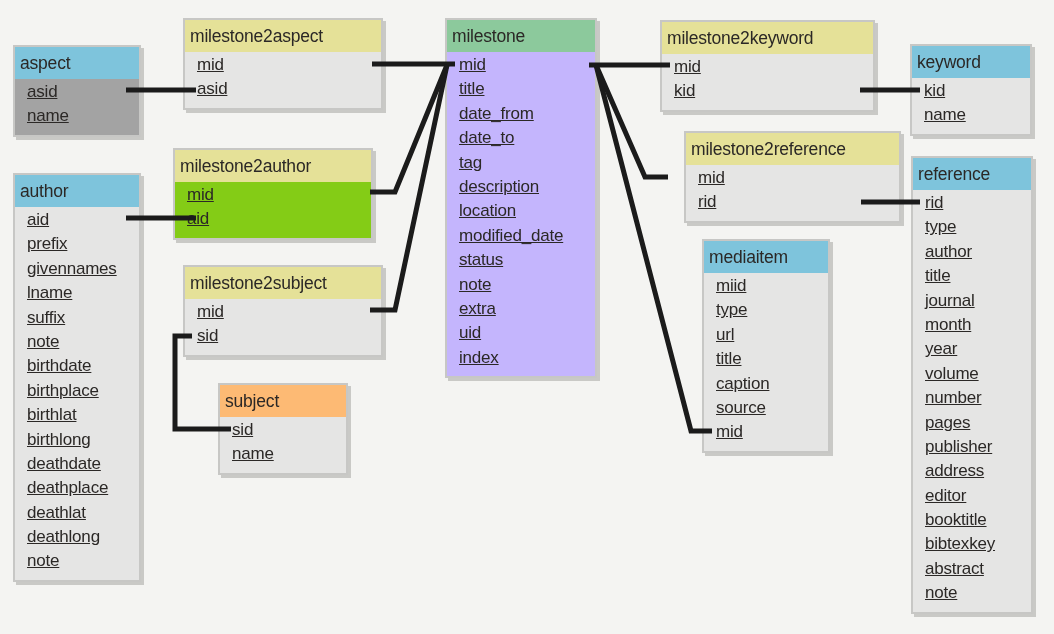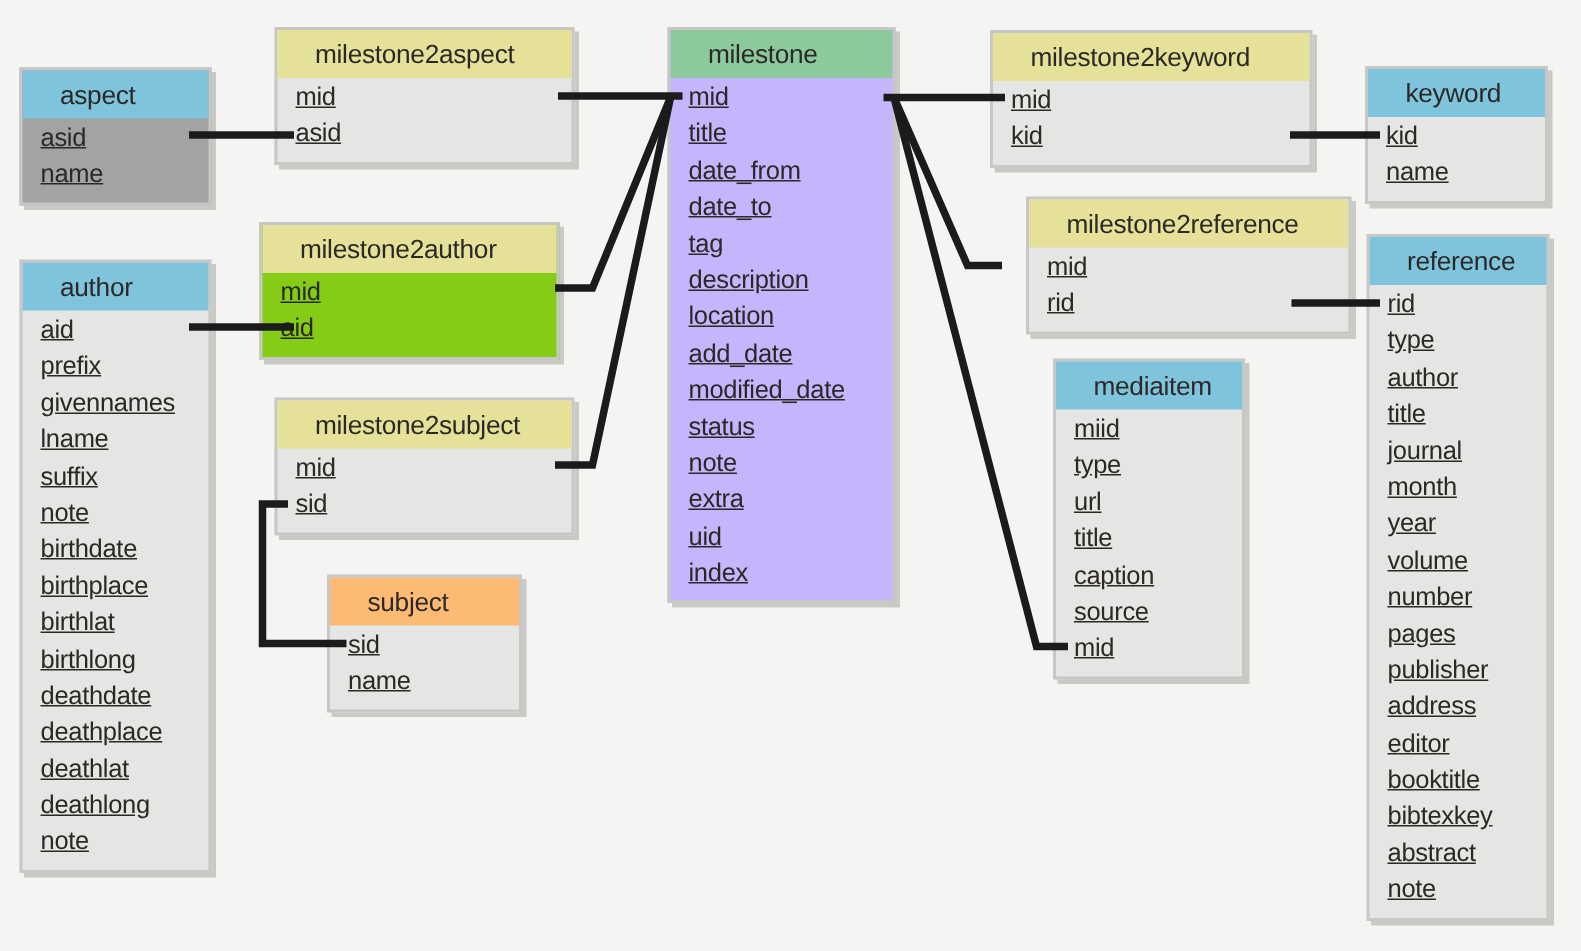--- a/index.html
+++ b/index.html
@@ -12,21 +12,21 @@
   }
   .table-box {
     position: absolute;
     box-sizing: border-box;
     border: 2px solid #c7c7c5;
     box-shadow: 3px 3px 0 rgba(120,120,118,0.35);
   }
   .table-header {
     height: 32px;
     line-height: 32px;
-    padding-left: 25px;
+    padding-left: 5px;
     font-size: 17.5px;
     letter-spacing: -0.2px;
     white-space: nowrap;
     overflow: hidden;
   }
   .table-body {
     padding: 1px 0 6px 0;
     text-decoration: underline;
   }
   .field-row {
@@ -109,21 +109,20 @@
     <div class="table-box" style="left: 445px; top: 18px; width: 152px; background: #c4b5fd; border-color: rgb(199, 199, 197);">
       <div class="table-header" style="background: rgb(140, 201, 156);">milestone</div>
       <div class="table-body">
         <div class="field-row">mid</div>
         <div class="field-row">title</div>
         <div class="field-row">date_from</div>
         <div class="field-row">date_to</div>
         <div class="field-row">tag</div>
         <div class="field-row">description</div>
         <div class="field-row">location</div>
-        <div class="field-row">add_date</div>
         <div class="field-row">modified_date</div>
         <div class="field-row">status</div>
         <div class="field-row">note</div>
         <div class="field-row">extra</div>
         <div class="field-row">uid</div>
         <div class="field-row">index</div>
       </div>
     </div>
     <div class="table-box" style="left: 660px; top: 20px; width: 215px; background: rgb(229, 229, 228); border-color: rgb(199, 199, 197);">
       <div class="table-header" style="background: rgb(229, 225, 152);">milestone2keyword</div>

